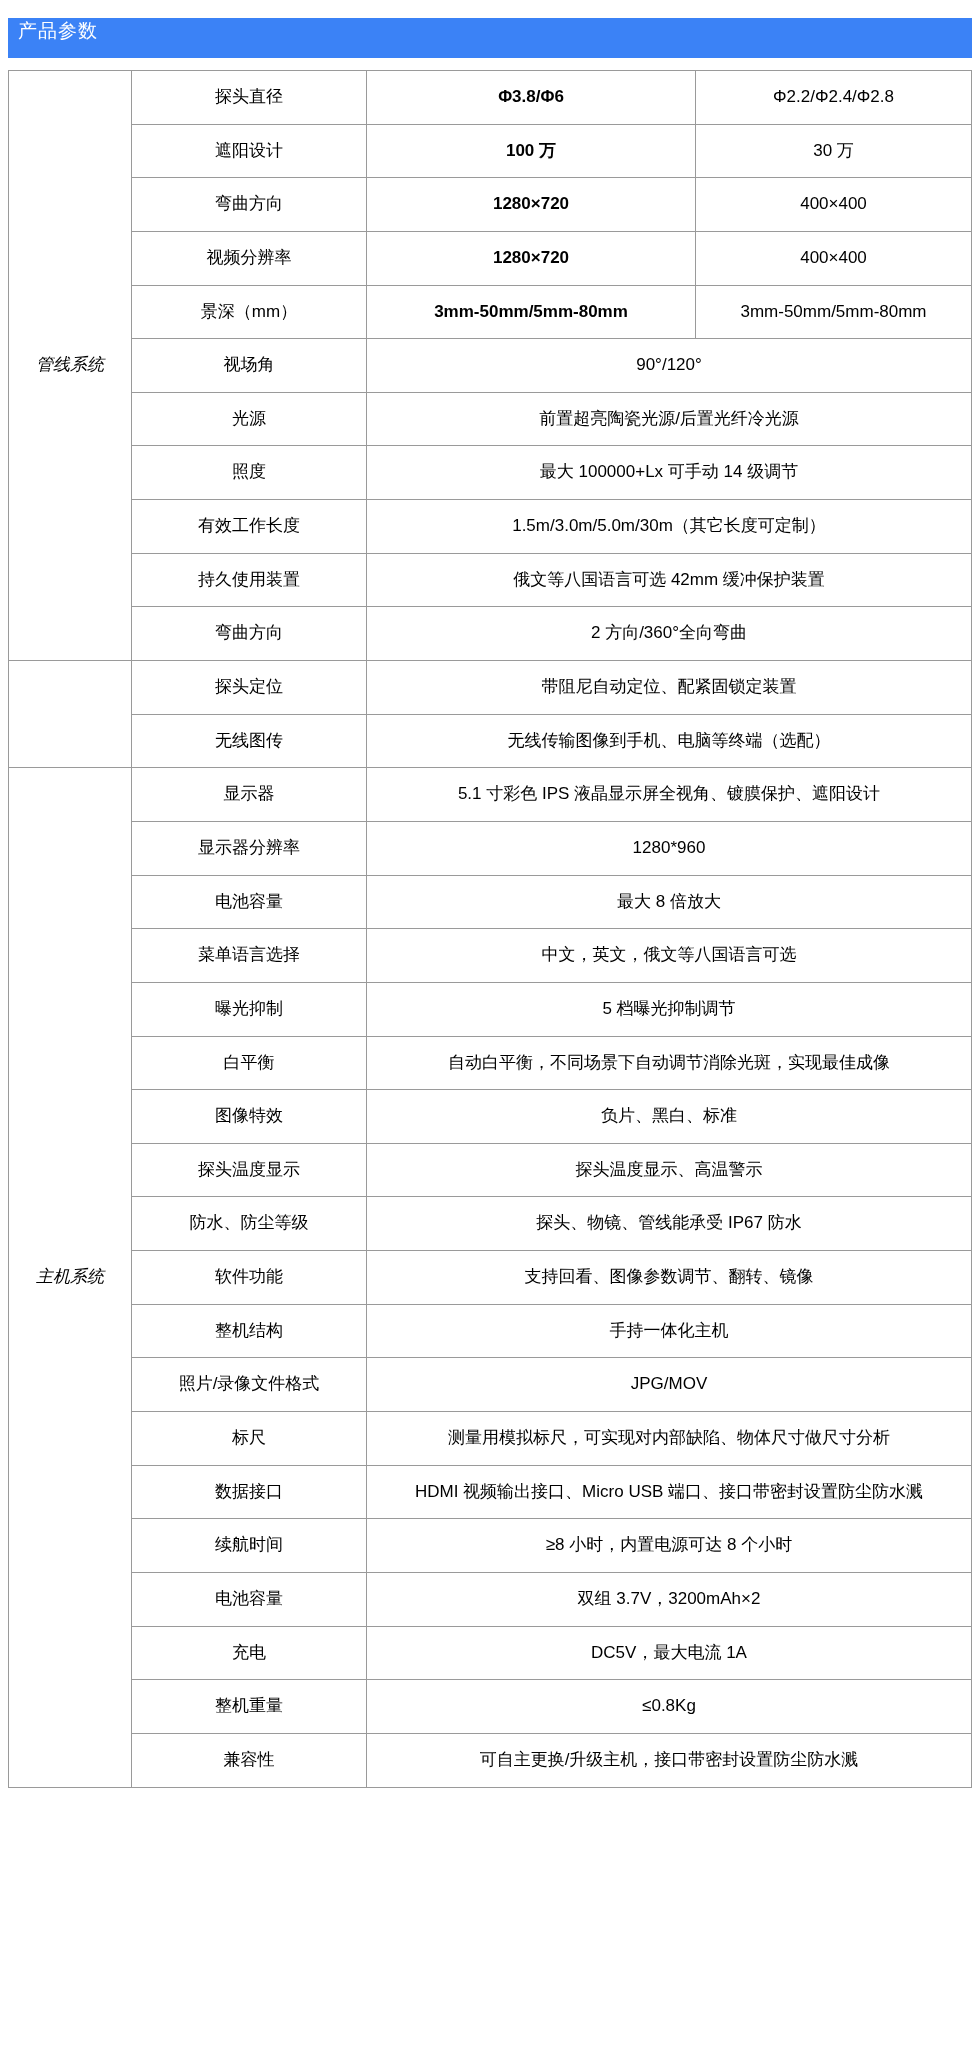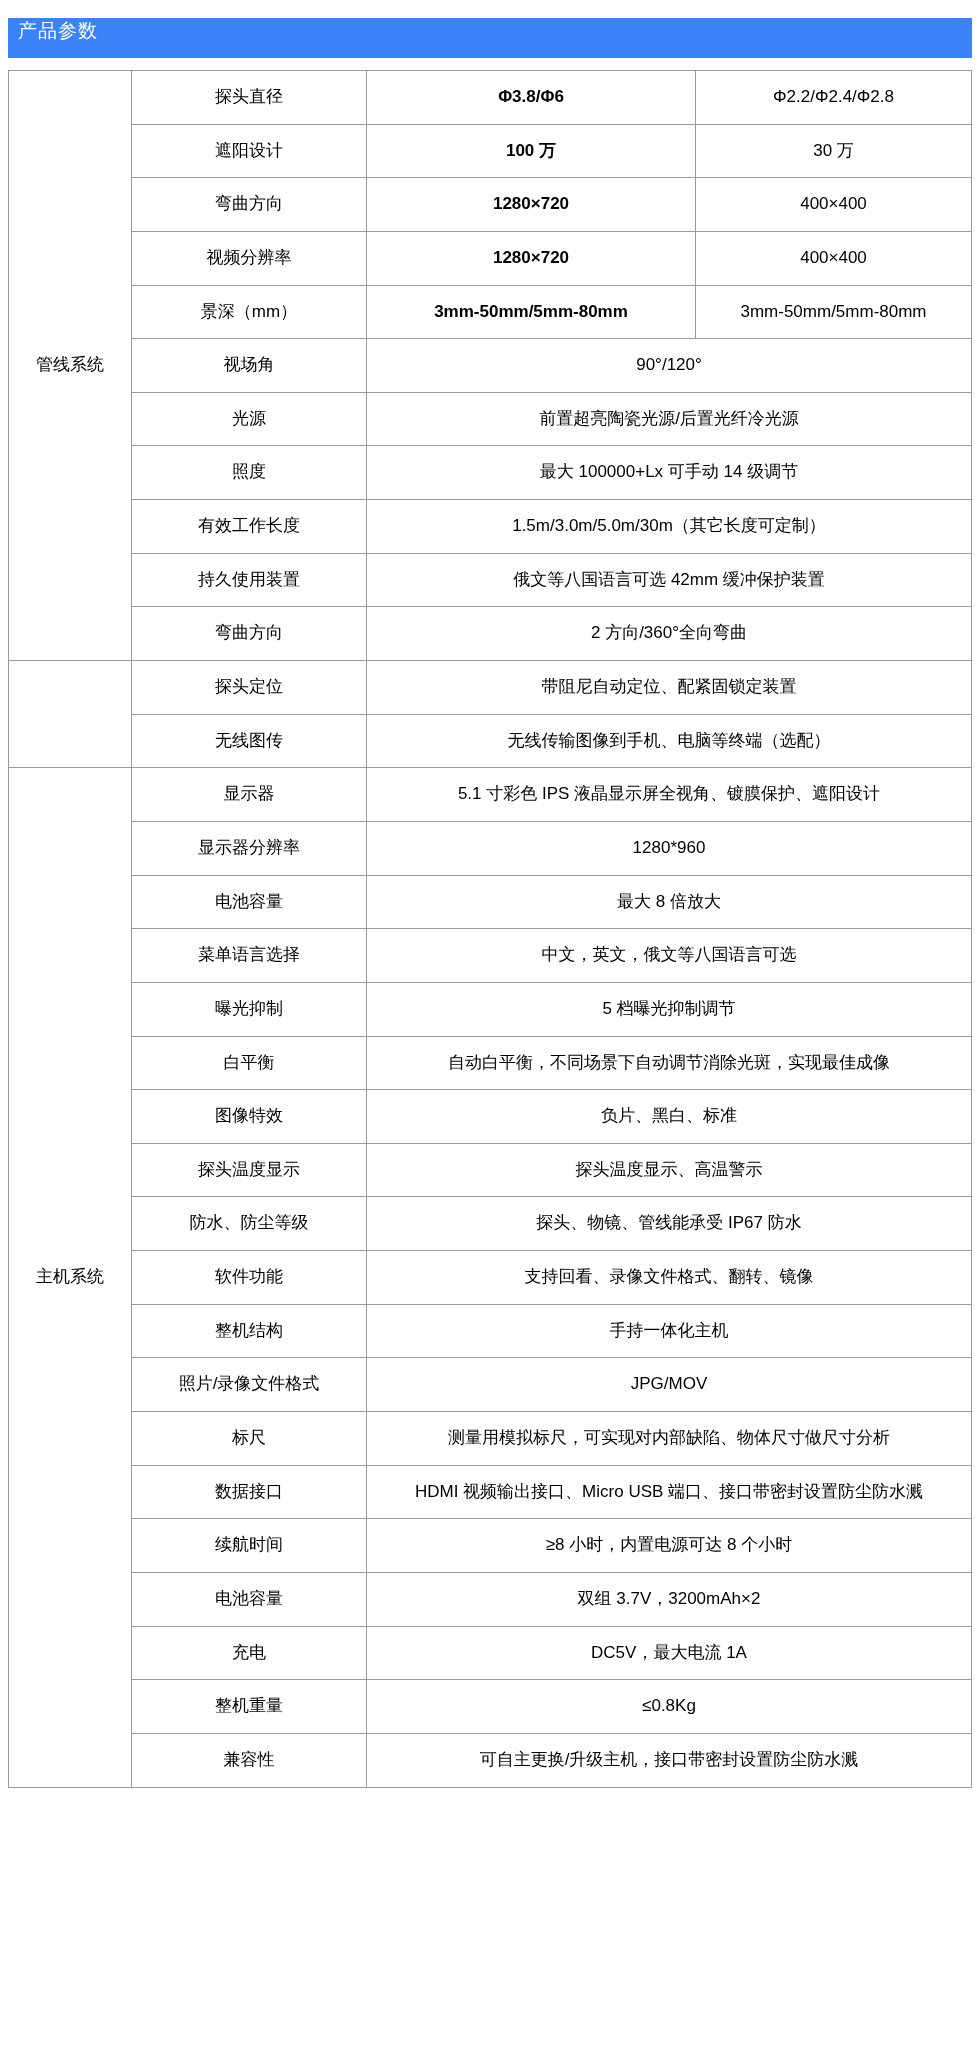--- a/index.html
+++ b/index.html
@@ -42,20 +42,21 @@
     text-align: center;
     vertical-align: middle;
     font-size: 17px;
     padding: 14px 6px;
     line-height: 1.45;
     color: #000;
   }
   td.group {
     width: 110px;
     font-size: 17.5px;
+    font-style: italic;
   }
   td.label {
     width: 222px;
     font-size: 17.5px;
   }
   td.val {
     font-size: 17px;
   }
   td.val-left {
     width: 316px;
@@ -164,21 +165,21 @@
         <tr>
           <td class="label">探头温度显示</td>
           <td class="val" colspan="2">探头温度显示、高温警示</td>
         </tr>
         <tr>
           <td class="label">防水、防尘等级</td>
           <td class="val" colspan="2">探头、物镜、管线能承受 IP67 防水</td>
         </tr>
         <tr>
           <td class="label">软件功能</td>
-          <td class="val" colspan="2">支持回看、录像文件格式、翻转、镜像</td>
+          <td class="val" colspan="2">支持回看、图像参数调节、翻转、镜像</td>
         </tr>
         <tr>
           <td class="label">整机结构</td>
           <td class="val" colspan="2">手持一体化主机</td>
         </tr>
         <tr>
           <td class="label">照片/录像文件格式</td>
           <td class="val" colspan="2">JPG/MOV</td>
         </tr>
         <tr>

